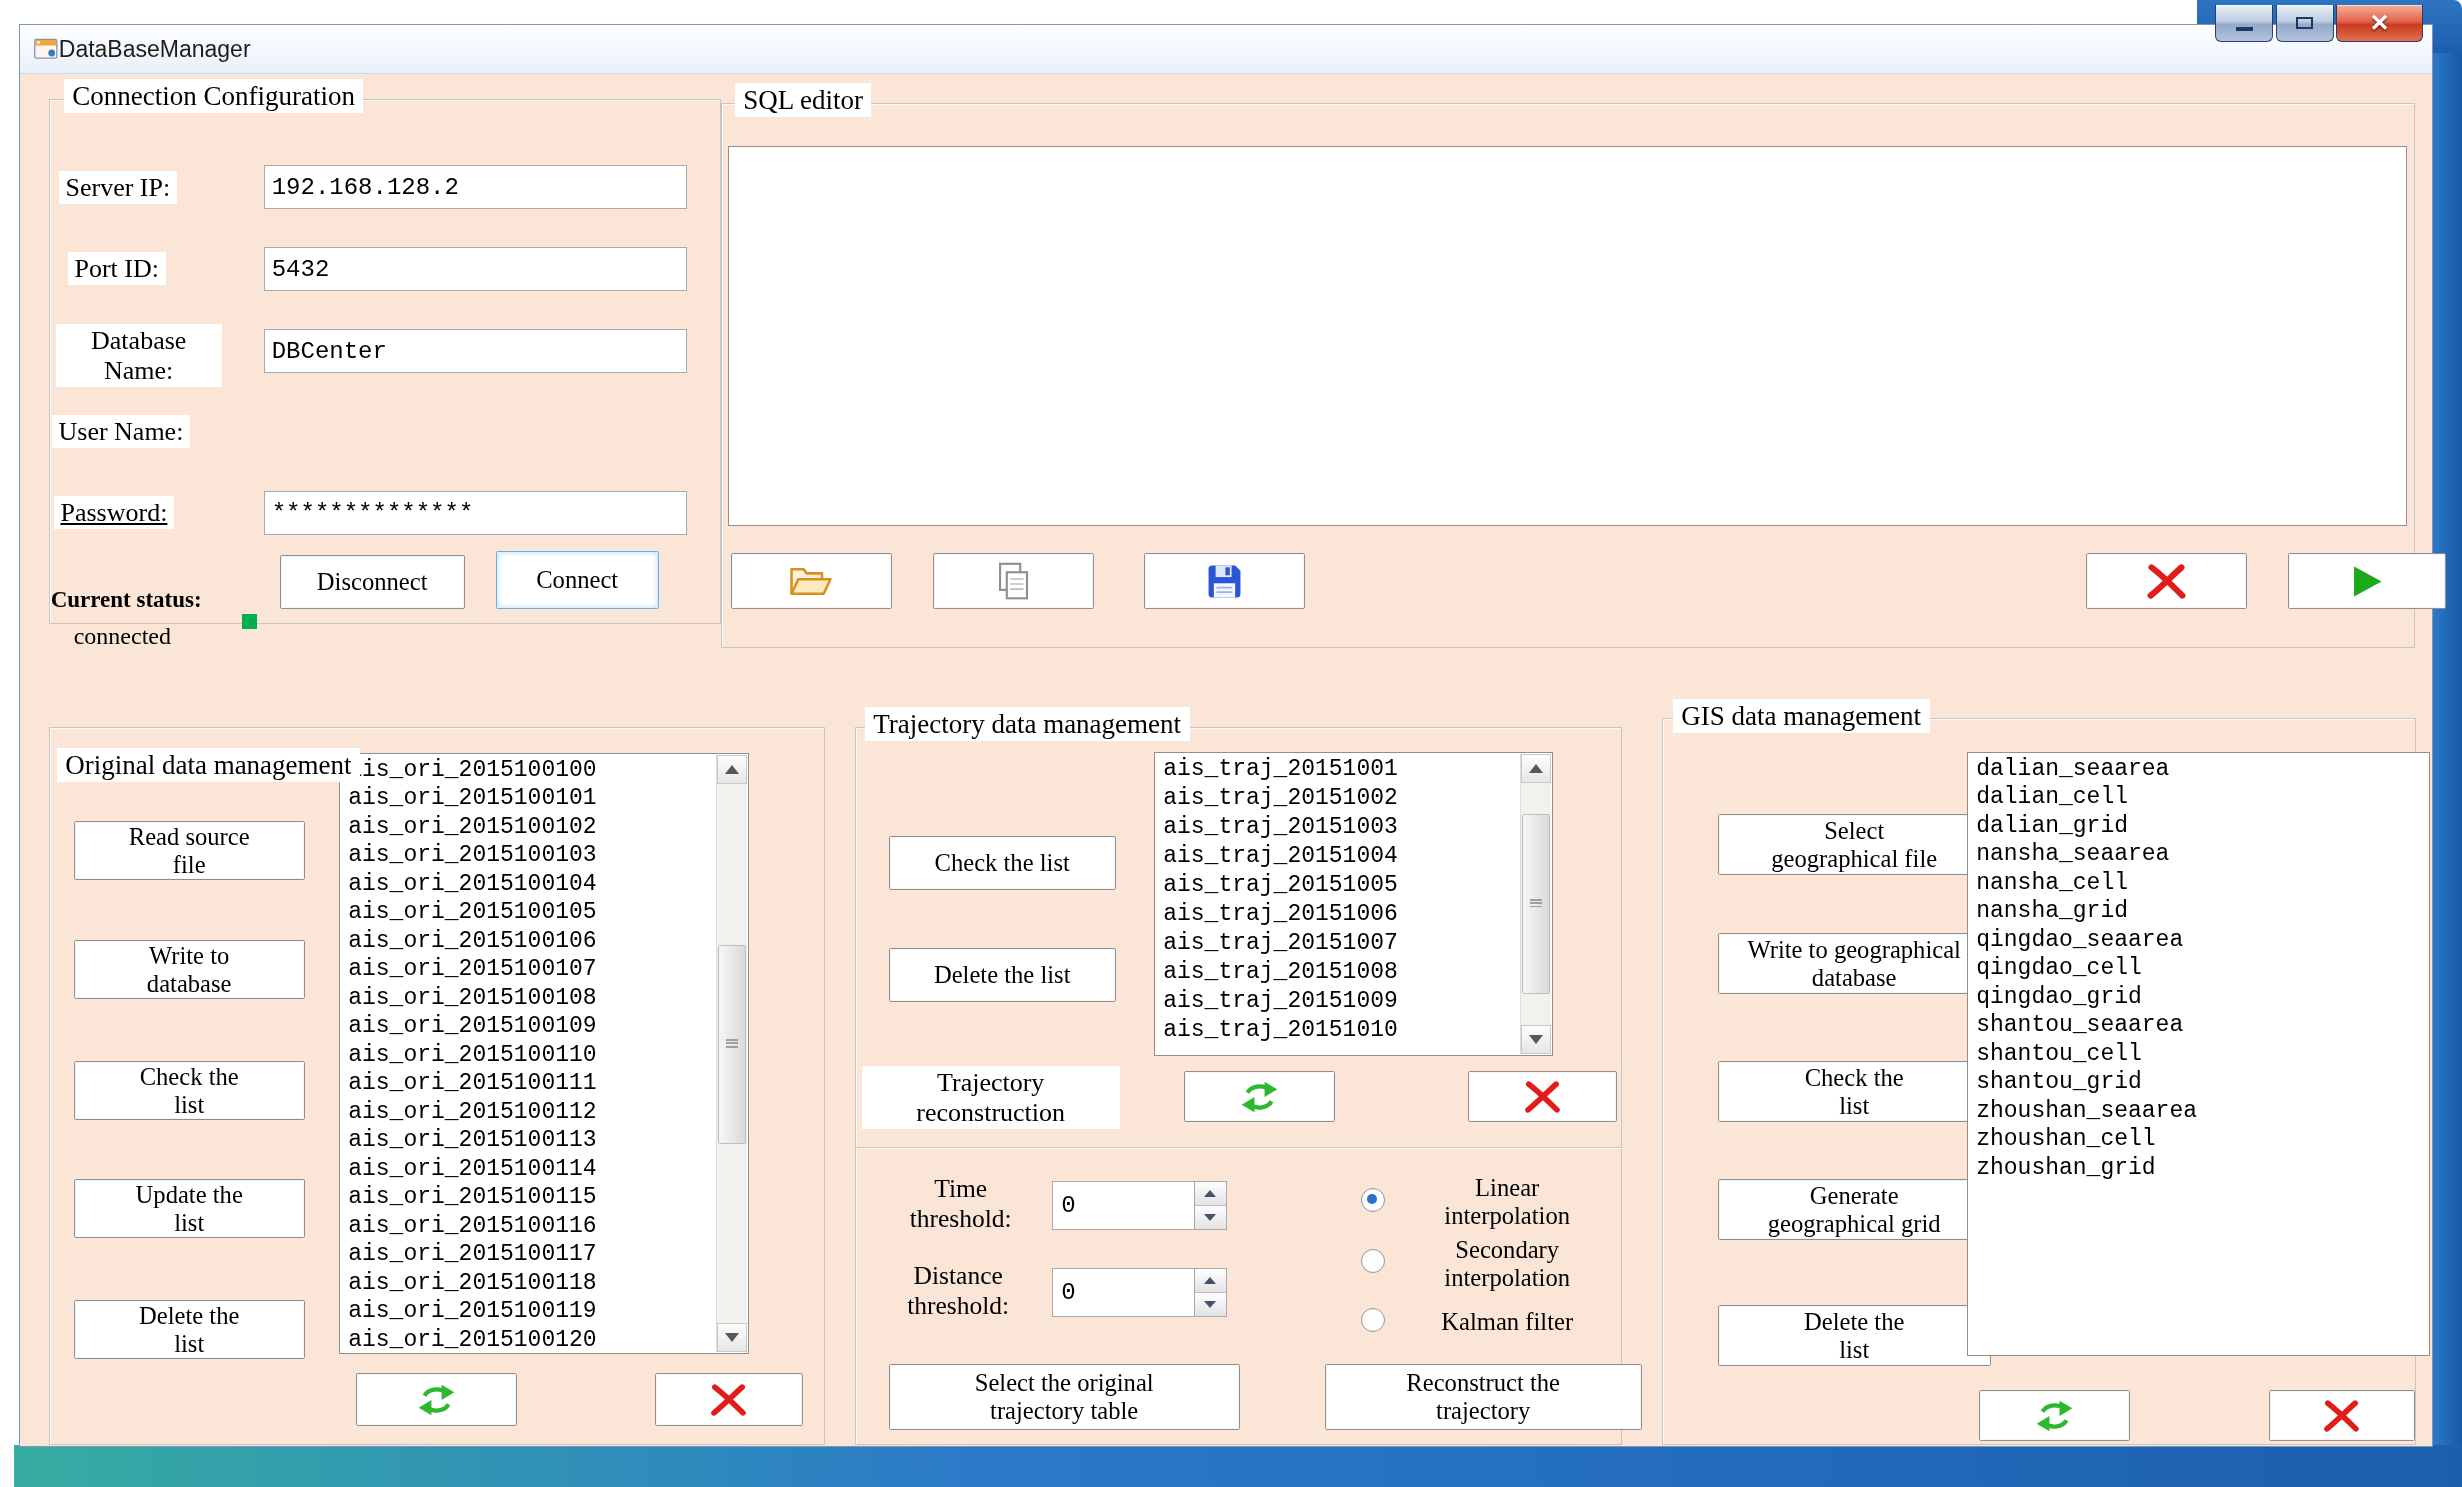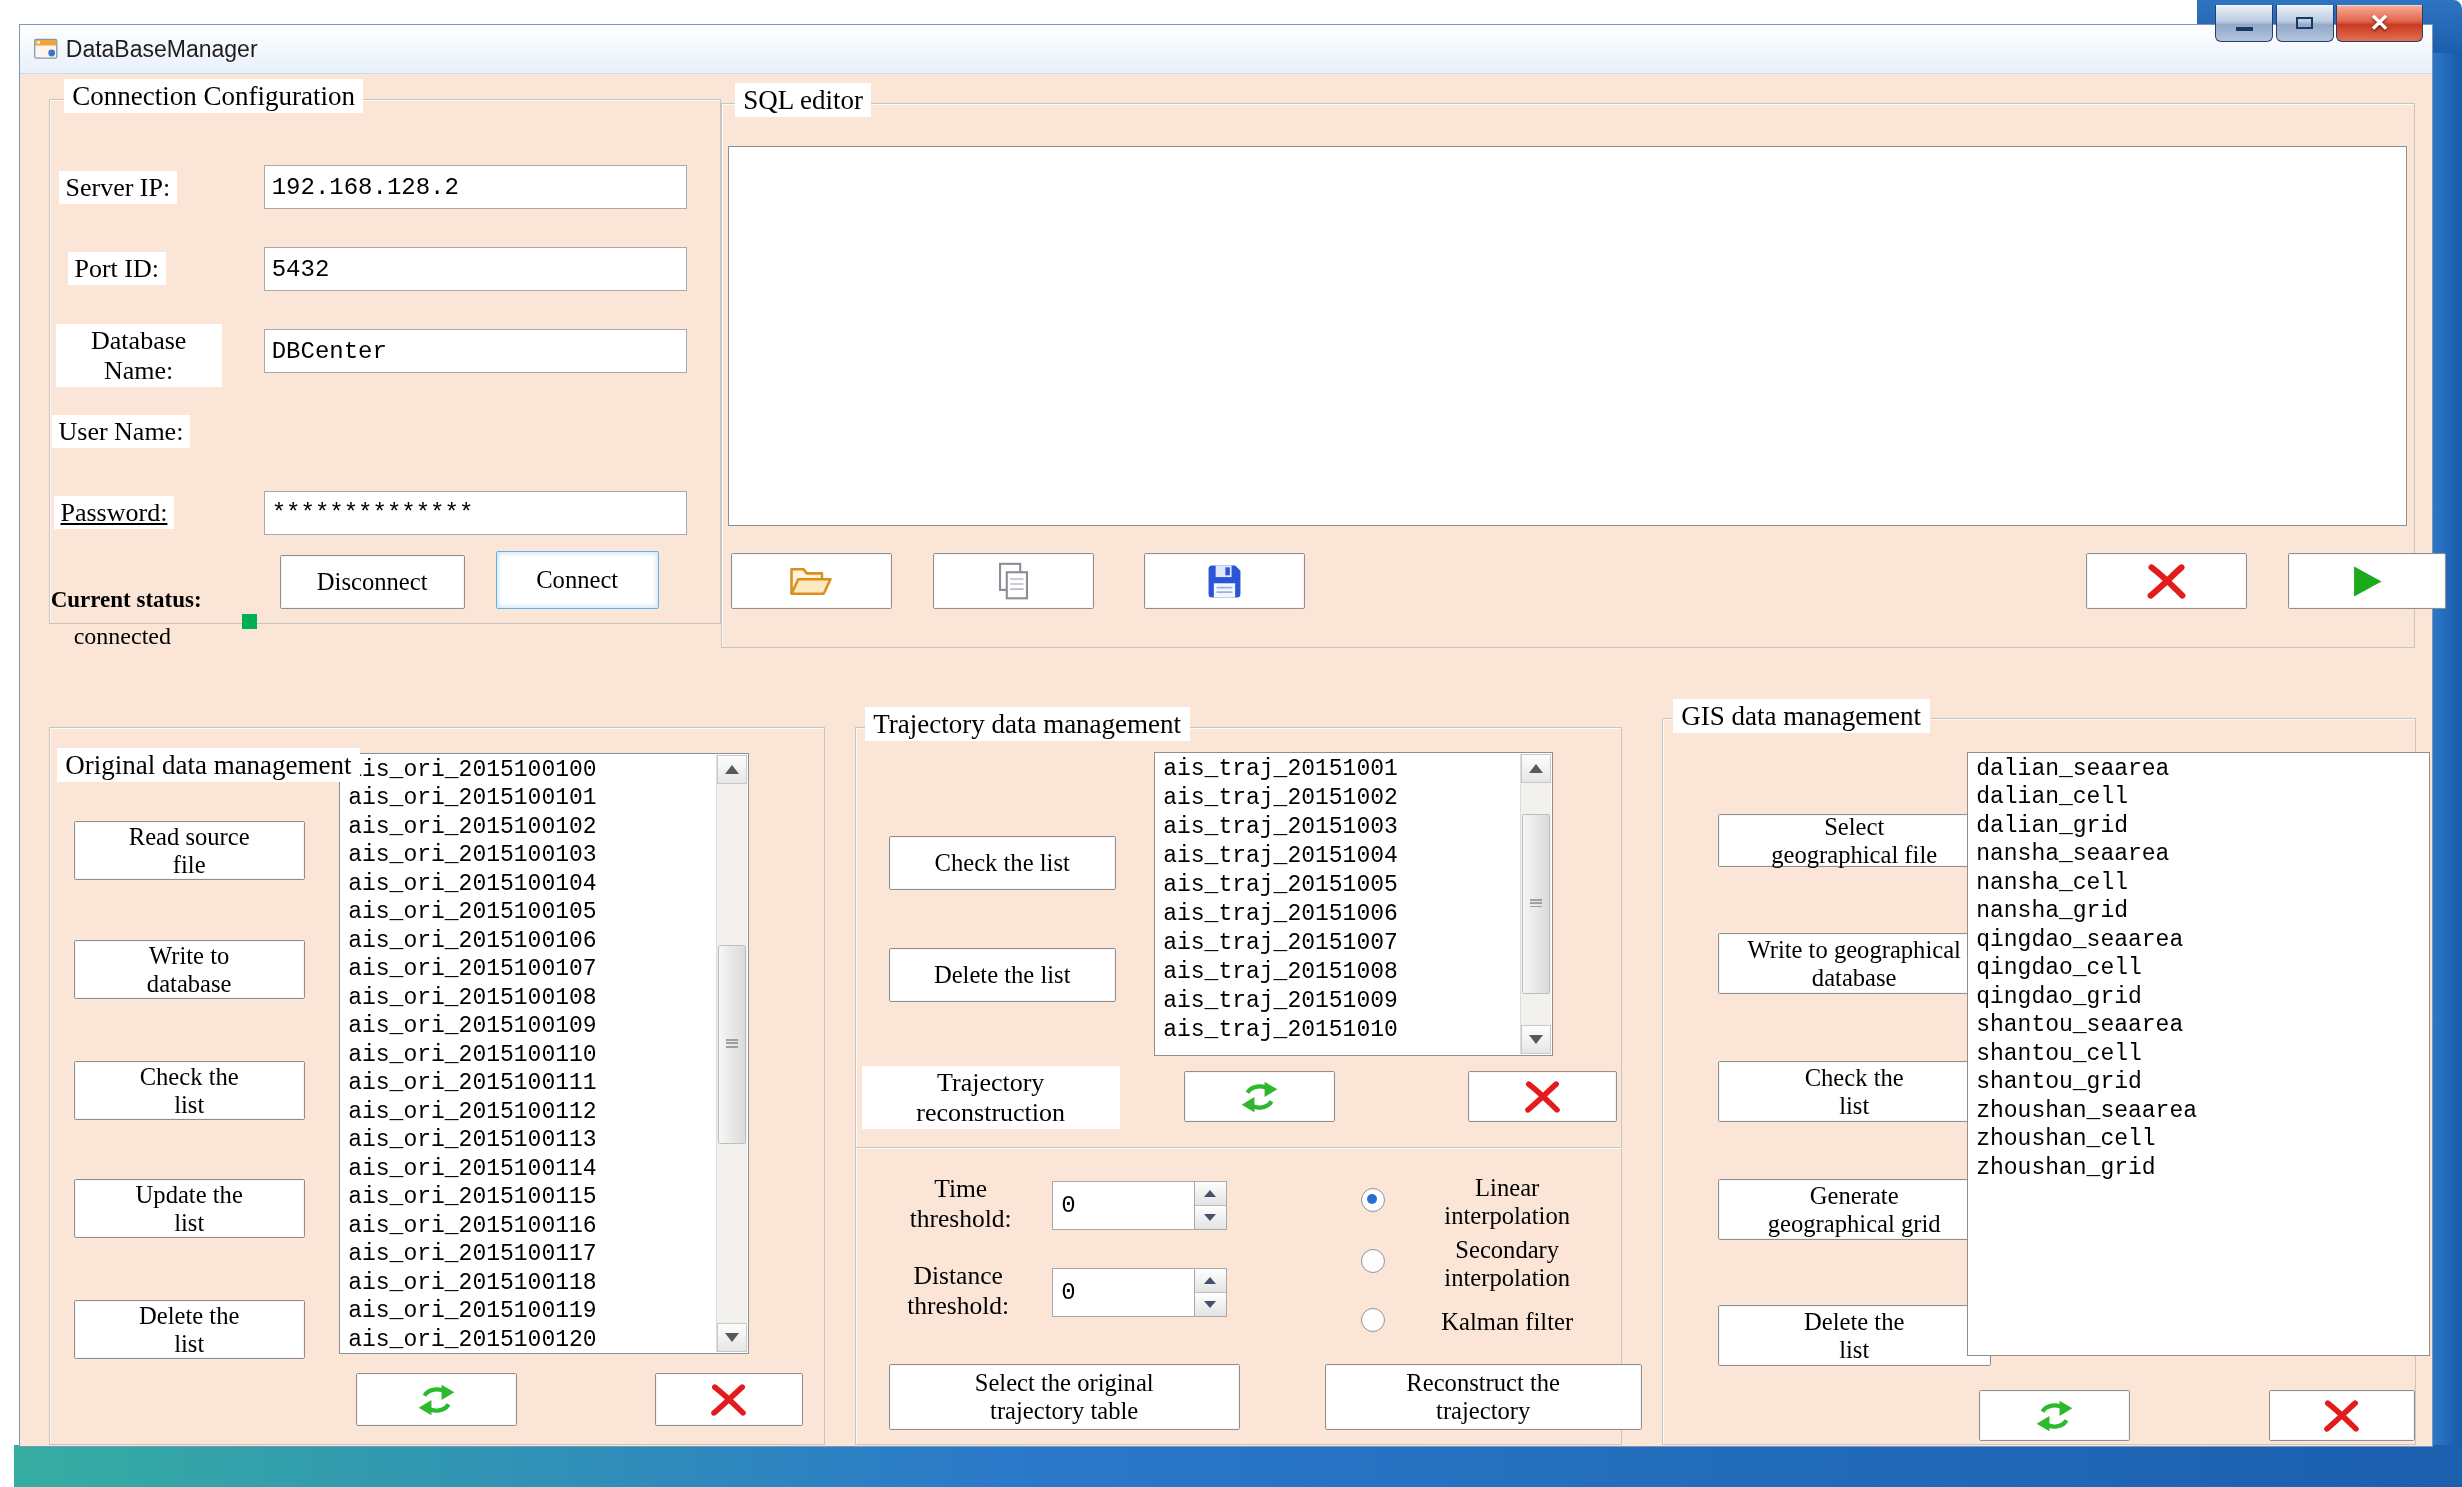--- a/index.html
+++ b/index.html
@@ -29,21 +29,21 @@
   .min-glyph { width:17px; height:4.2px; background:#1a3a66; margin-top:12px; }
   .max-glyph { width:17px; height:12.7px; border:2.5px solid #1a3a66; background:transparent; }
   .close-glyph::before { content:"✕"; font-family:"Liberation Sans",sans-serif;
     font-size:24px; font-weight:bold; color:#fff; text-shadow:0 1.7px 2.5px rgba(0,0,0,.45); }
 
   
   .window { position:absolute; left:18.7px; top:24px; width:2414px; height:1423px;
     background:#fbe5d6; border:0.8px solid #7e96b5; z-index:6; }
   .titlebar { position:absolute; left:0; top:0; right:0; height:49px;
     background: linear-gradient(180deg,#ffffff,#e7f0fa); border-bottom:0.8px solid #ccd9e8;
-    display:flex; align-items:center; gap:7px; padding-left:13.6px; }
+    display:flex; align-items:center; gap:0; padding-left:13.6px; }
   .title-text { font-family:"Liberation Sans",sans-serif; font-size:23px; color:#1d1d1d; }
 
   
   .group { position:absolute; border:0.8px solid #c6c6c6; box-shadow: 0.8px 0.8px 0 #ffffff inset; }
   .group-label { position:absolute; background:#ffffff; padding:1.7px 8.5px; font-size:27px;
     color:#000; z-index:3; white-space:pre-line; text-align:center; }
   .field-label { position:absolute; background:#ffffff; padding:1.7px 6.8px; font-size:26px;
     color:#000; white-space:pre-line; text-align:center; z-index:2; }
   .plain-label { position:absolute; font-size:24.6px; color:#000; white-space:pre-line; text-align:center; z-index:2; }
   .btn { position:absolute; background:#ffffff; border:0.8px solid #8f8f8f; border-radius:1.7px;
@@ -372,21 +372,21 @@
   <div class="plain-label" style="left:1377px; top:1283px; width:221px;">Kalman filter</div>
 
   <div class="btn" style="left:869px; top:1339px; width:351px; height:66px;">Select the original
 trajectory table</div>
   <div class="btn" style="left:1305px; top:1339px; width:317px; height:66px;">Reconstruct the
 trajectory</div>
 
   <div class="group" style="left:1642px; top:693px; width:754px; height:727px;"></div>
   <div class="group-label" style="left:1653px; top:674px;">GIS data management</div>
 
-  <div class="btn" style="left:1698px; top:789px; width:273px; height:53px;">Select
+  <div class="btn" style="left:1698px; top:789px; width:273px; height:61px;">Select
 geographical file</div>
   <div class="btn" style="left:1698px; top:908px; width:273px; height:61px;">Write to geographical
 database</div>
   <div class="btn" style="left:1698px; top:1036px; width:273px; height:61px;">Check the
 list</div>
   <div class="btn" style="left:1698px; top:1154px; width:273px; height:61px;">Generate
 geographical grid</div>
   <div class="btn" style="left:1698px; top:1280px; width:273px; height:61px;">Delete the
 list</div>
 

